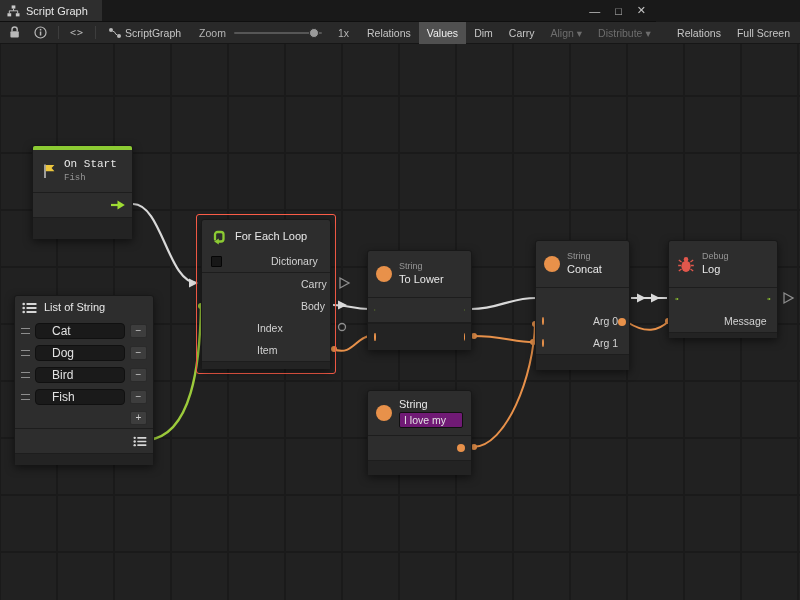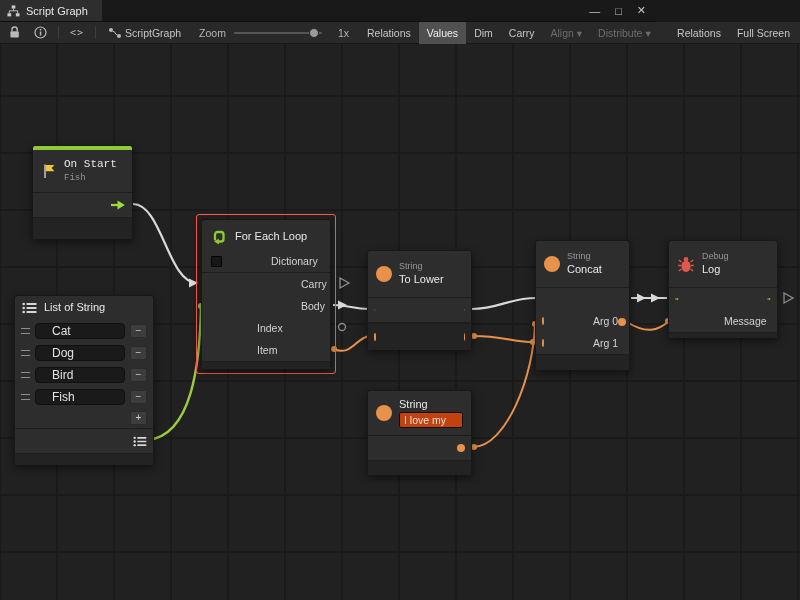--- a/index.html
+++ b/index.html
@@ -70,21 +70,21 @@
   .list-field { flex:1; min-width:0; height:16px; background:#1a1a1a; border:1px solid #101010; border-radius:4px; color:#e2e2e2; font-size:12px; font-family:"Liberation Sans",sans-serif; padding:0 16px; }
   .mini-btn { width:17px; height:14px; background:#3d3d3d; border:1px solid #2a2a2a; border-radius:2px; color:#cfcfcf; font-size:10px; line-height:12px; text-align:center; flex:none; }
   .add-row { display:flex; justify-content:flex-end; padding:3px 6px; height:20px; }
 
   
   .selection { position:absolute; left:196px; top:170px; width:140px; height:160px; border:1px solid #ff5e49; border-radius:3px; padding:4px; }
   .selection .node { position:relative; width:130px; height:150px; left:0; top:0; }
 
   .checkbox { width:11px; height:11px; background:#171717; border:1px solid #050505; border-radius:1px; flex:none; margin-left:3px; }
 
-  .literal-input { width:64px; height:16px; background:#c2410c; border:1px solid #101010; border-radius:2px; color:#e2e2e2; font-size:10.5px; font-family:"Liberation Sans",sans-serif; padding:0 4px; }
+  .literal-input { width:64px; height:16px; background:#701a75; border:1px solid #101010; border-radius:2px; color:#e2e2e2; font-size:10.5px; font-family:"Liberation Sans",sans-serif; padding:0 4px; }
 
   .result-dot { position:absolute; right:3px; top:77px; }
 </style>
 </head>
 <body>
 
 <div class="titlebar">
   <div class="tab">
     <svg width="13" height="12" viewBox="0 0 14 12">
       <rect x="5" y="0" width="4" height="3.4" fill="#c9c9c9"></rect>

